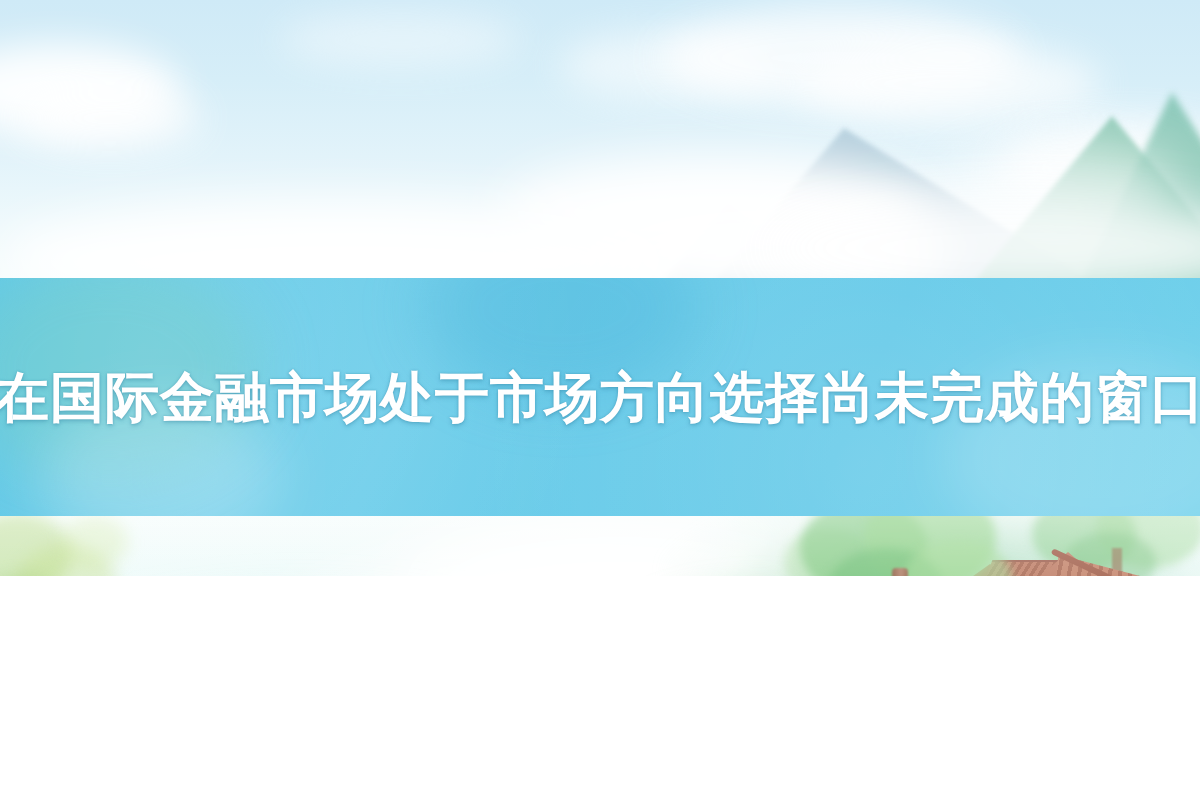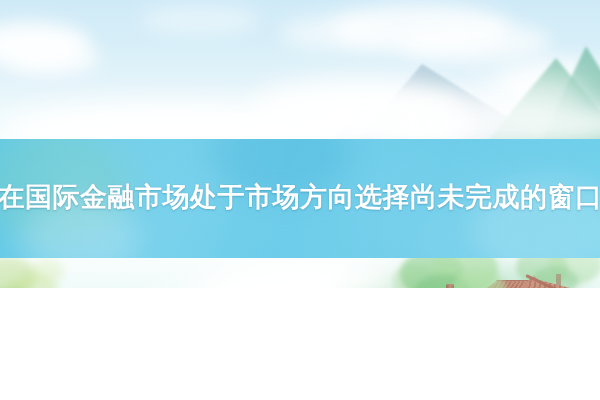--- a/index.html
+++ b/index.html
@@ -6,21 +6,21 @@
   html, body {
     margin: 0;
     padding: 0;
     background: #ffffff;
   }
   #banner {
     position: relative;
     width: 600px;
     height: 288px;
     overflow: hidden;
-    font-family: Liberation Mono, monospace;
+    font-family: Liberation Sans, sans-serif;
     background: #eaf6fb;
   }
 
   
   .sky {
     position: absolute;
     left: 0; top: 0;
     width: 600px;
     height: 142px;
     background:

